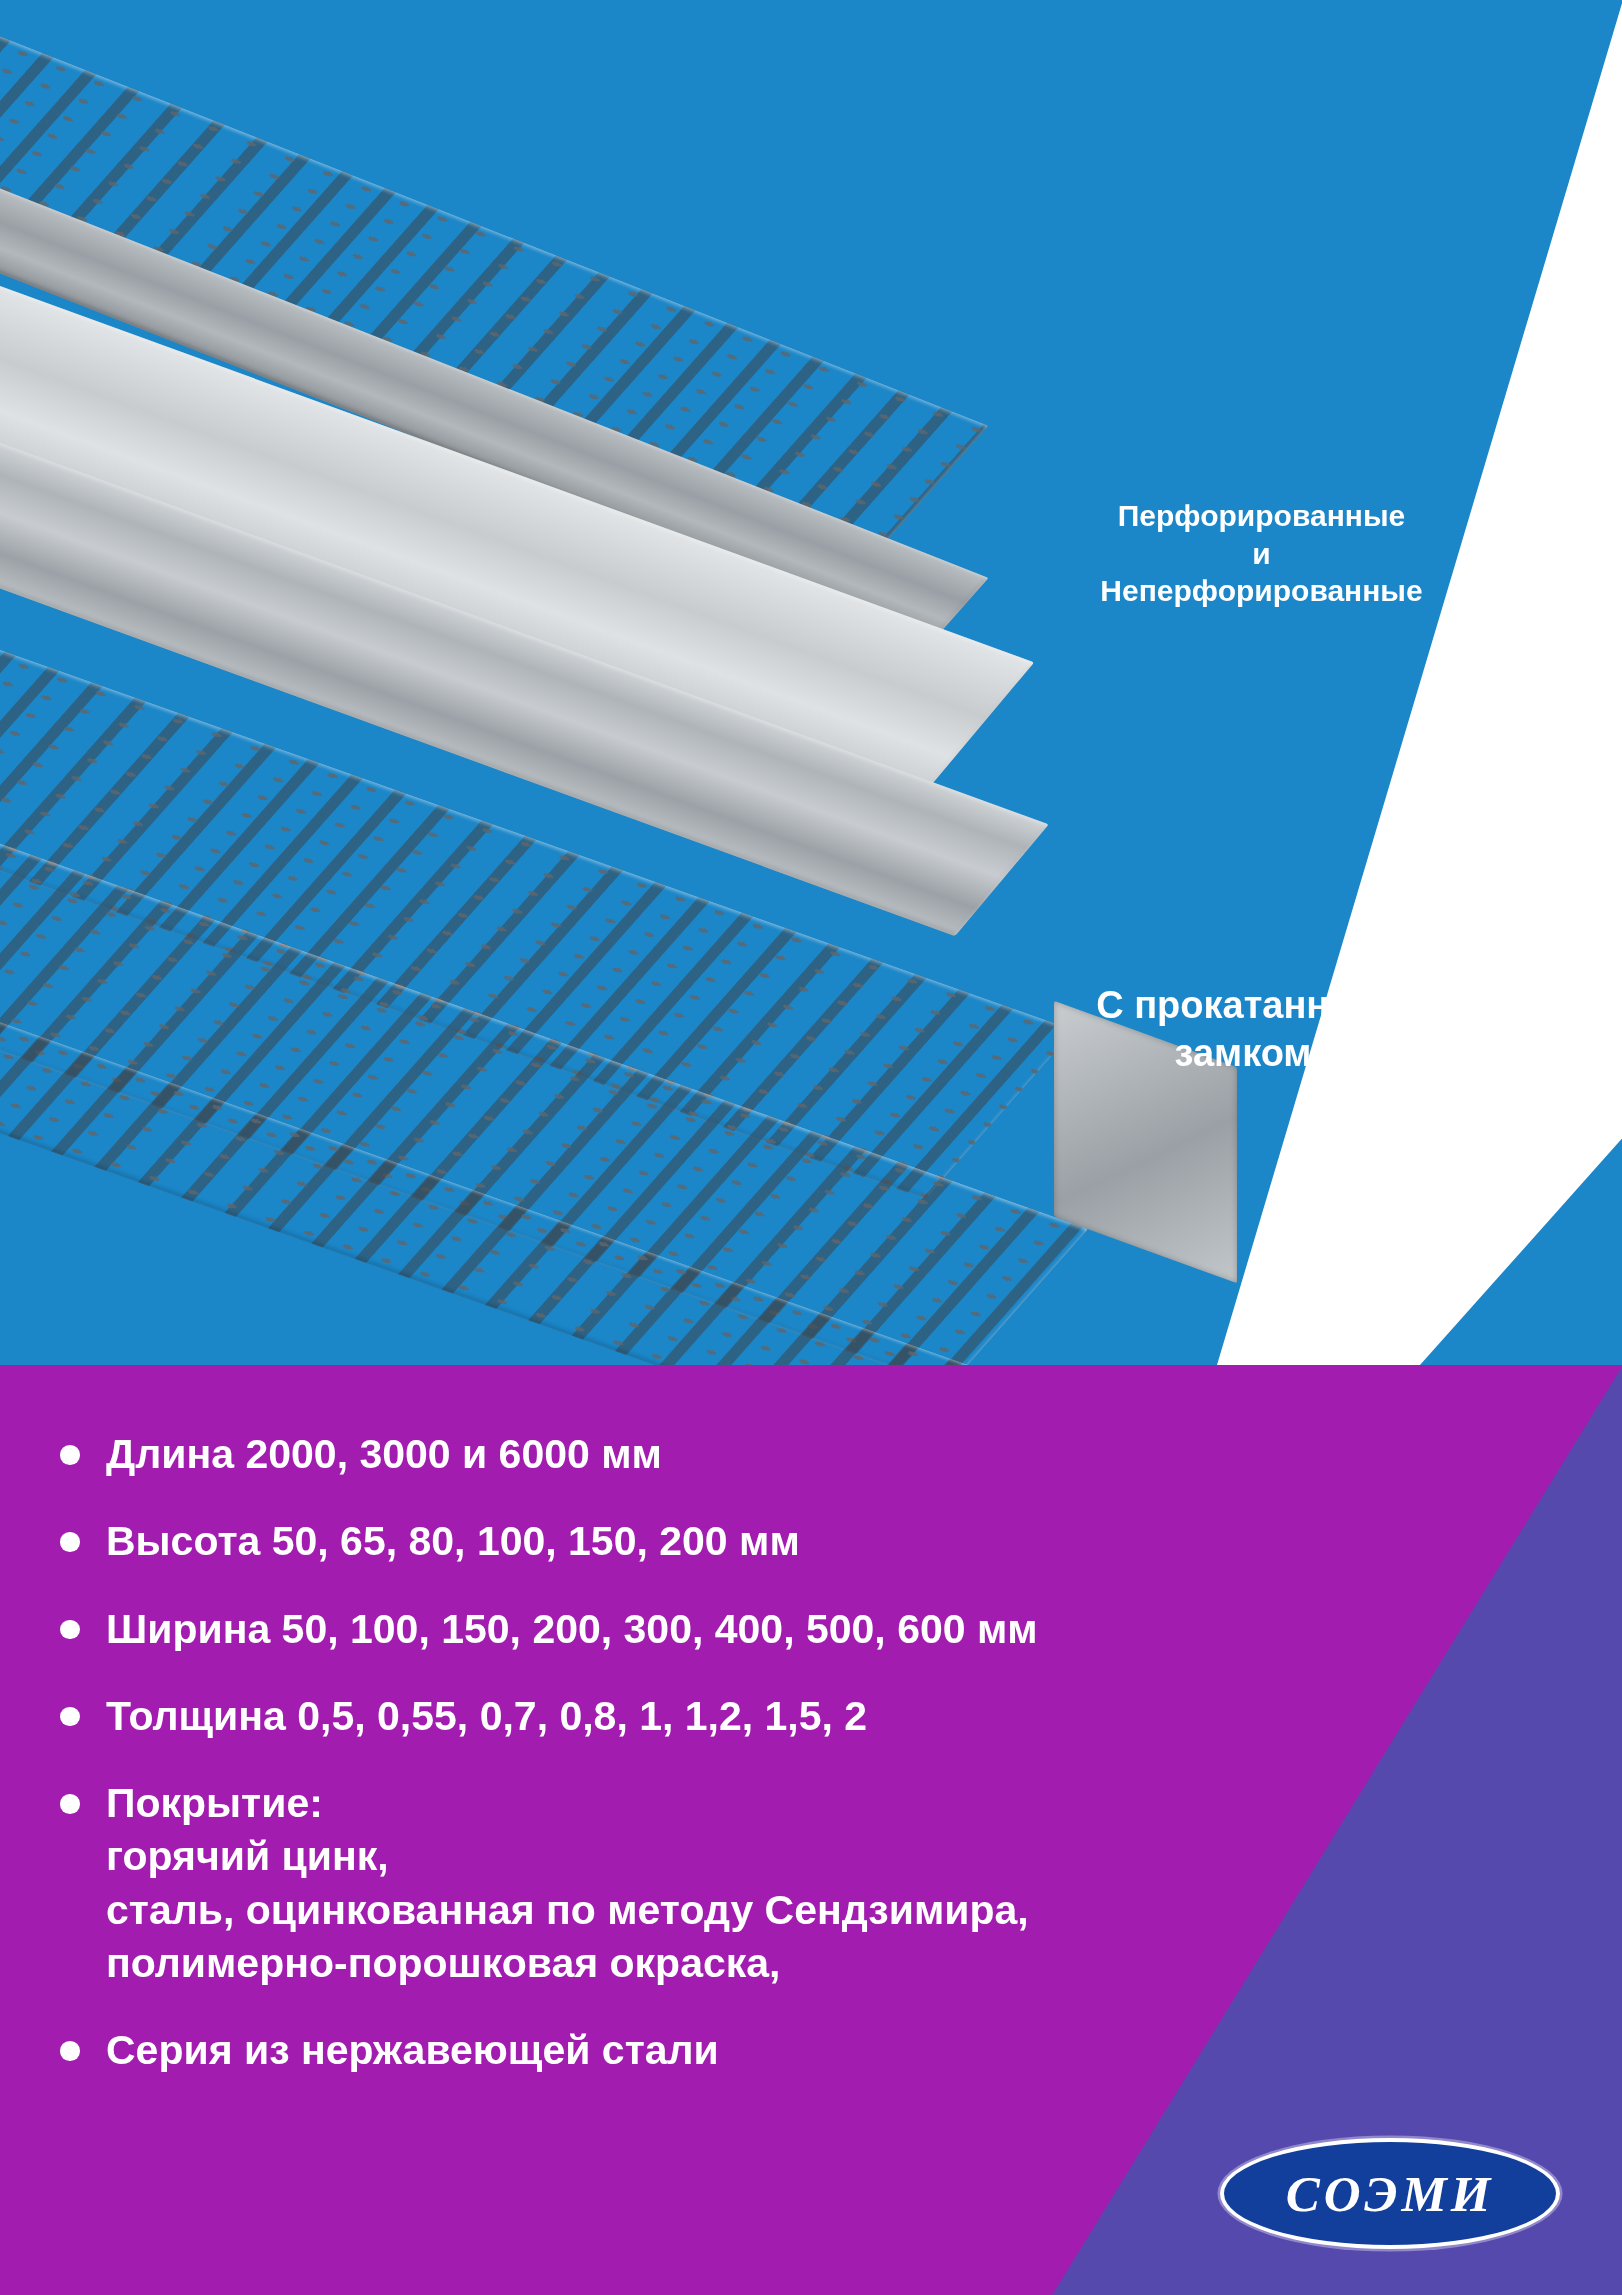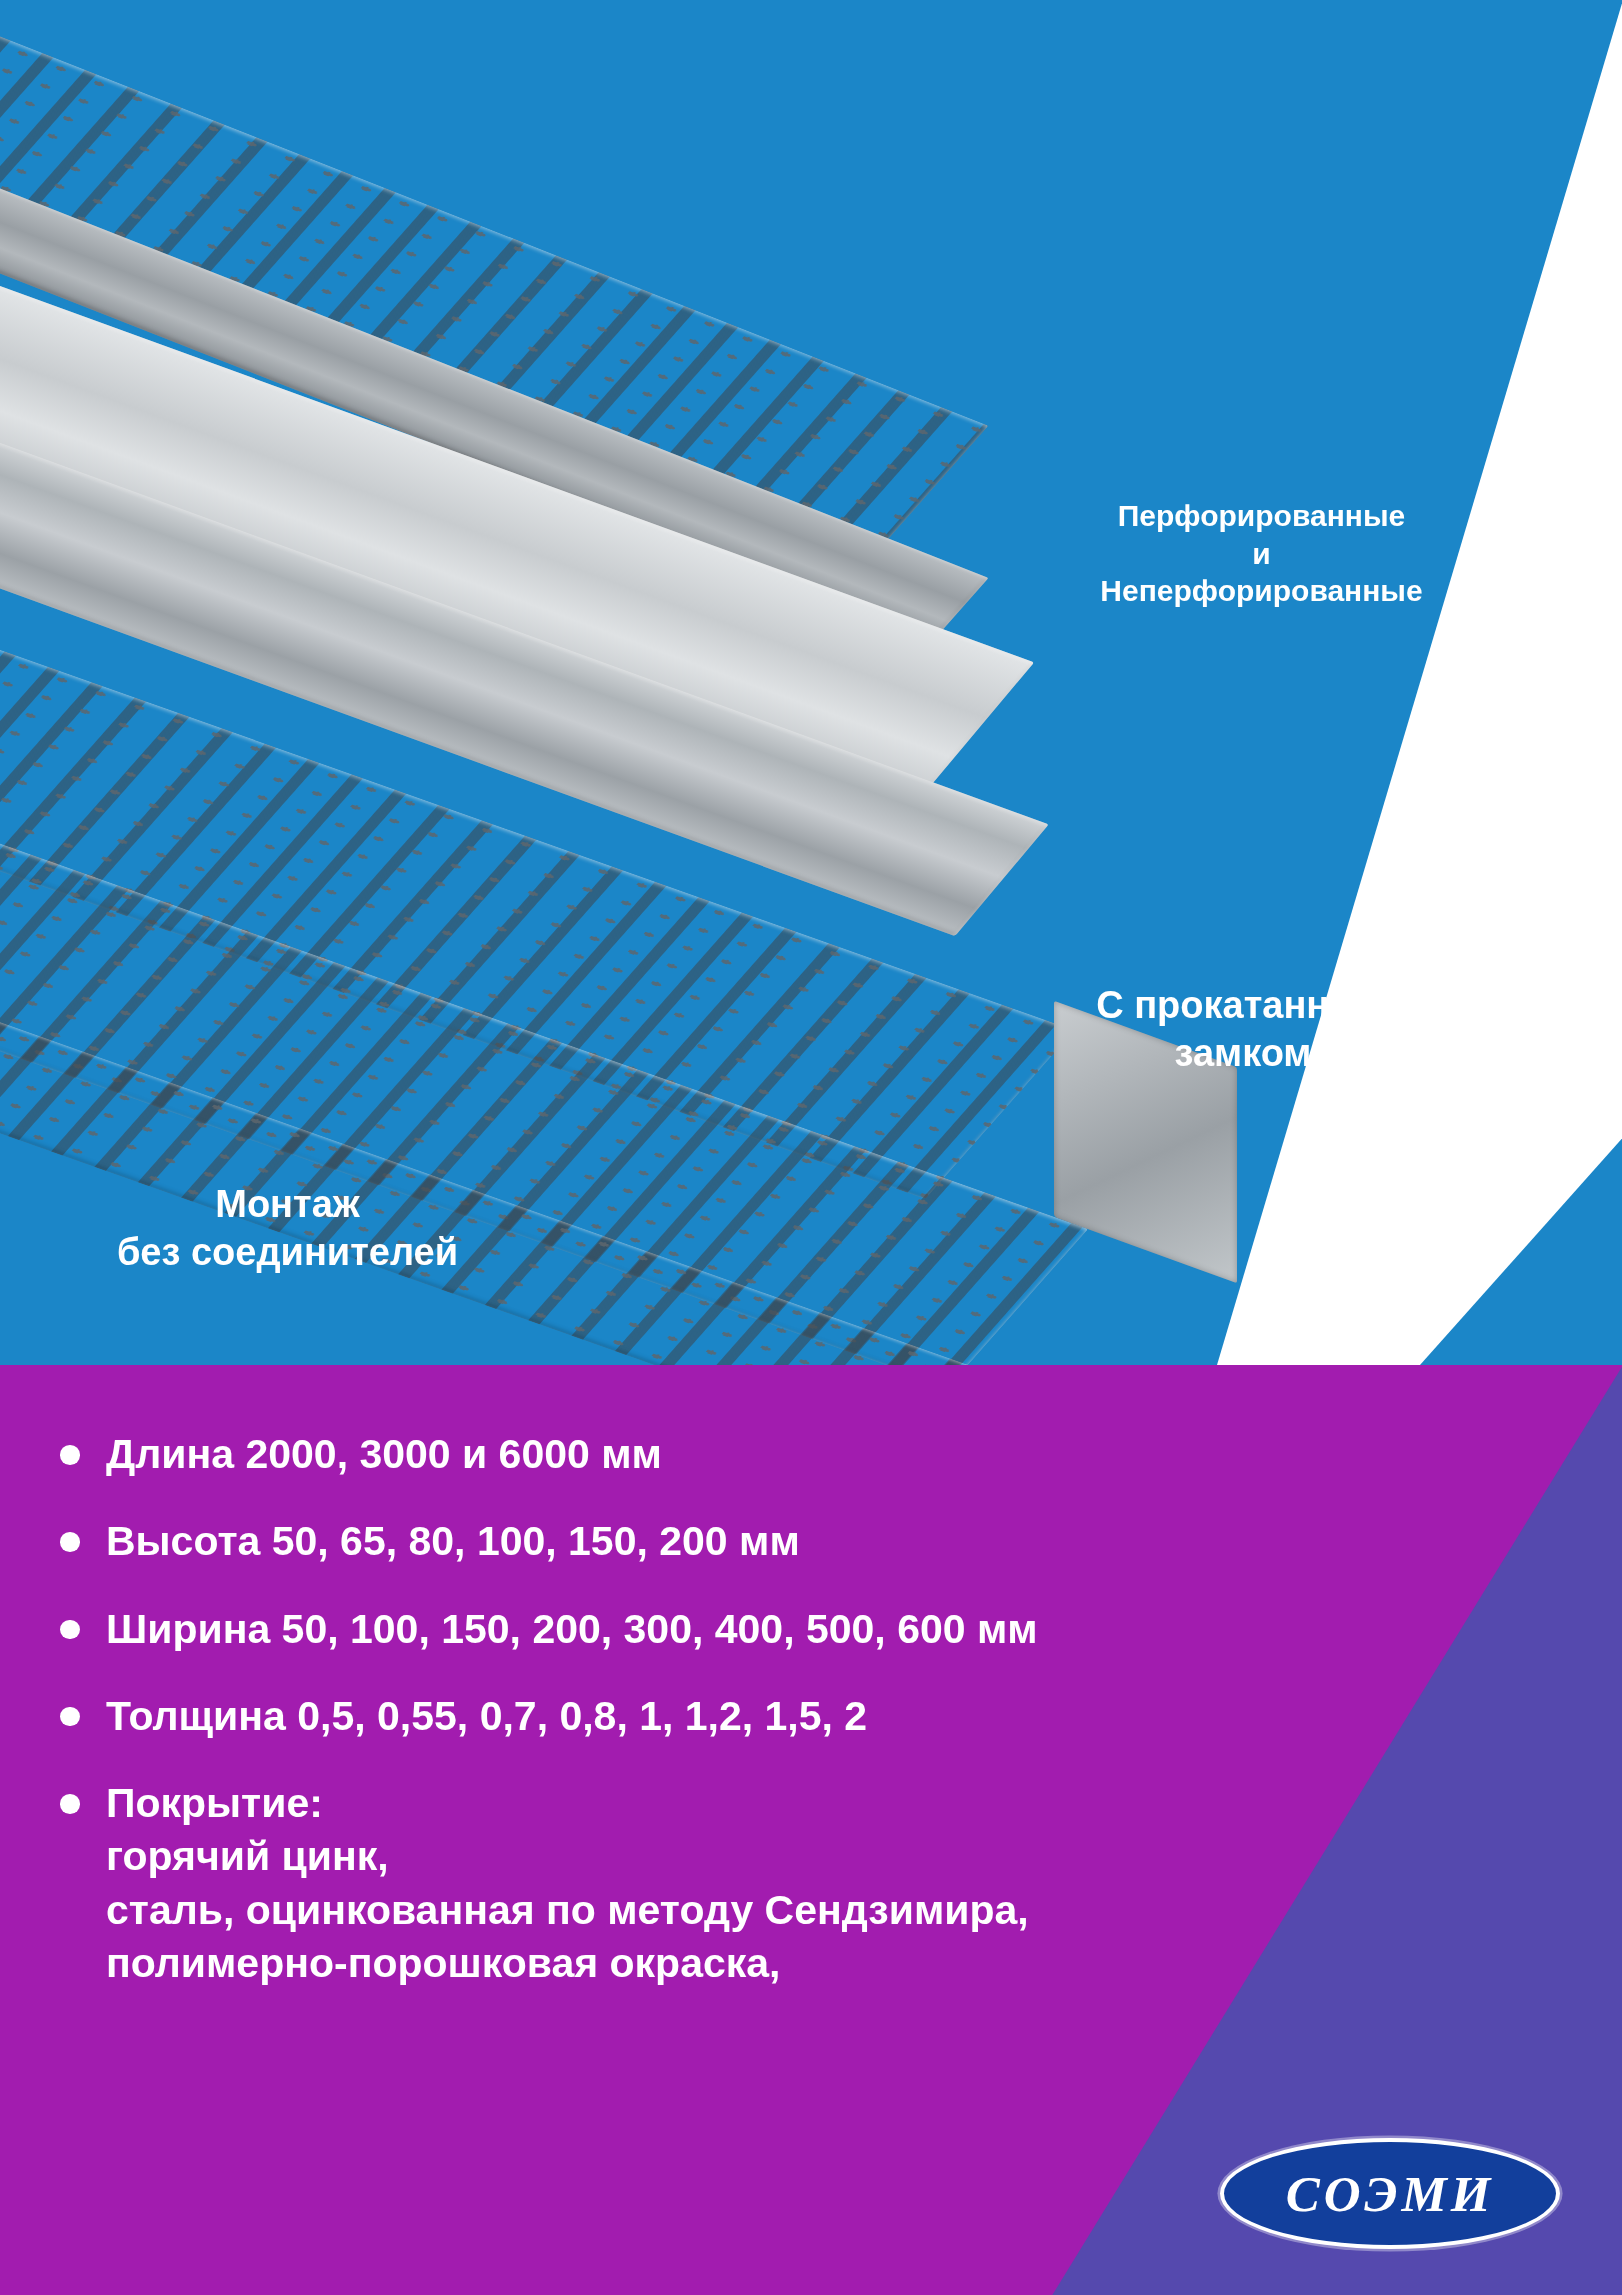--- a/index.html
+++ b/index.html
@@ -319,24 +319,20 @@
       <div>Перфорированные</div>
       <div>и</div>
       <div>Неперфорированные</div>
     </div>
 
     <div class="hero-label label-lock">
       <div>С прокатанным</div>
       <div>замком</div>
     </div>
 
-    <div class="hero-label label-mount">
-      <div>Монтаж</div>
-      <div>без соединителей</div>
-    </div>
   </div>
 
   <div class="specs">
     <div class="specs-wedge"></div>
 
     <div class="spec-list">
 
       <div class="spec-item">
         <span class="bullet"></span>
         <span>Длина 2000, 3000 и 6000 мм</span>
@@ -358,20 +354,24 @@
       </div>
 
       <div class="spec-item">
         <span class="bullet"></span>
         <span class="spec-sub">Покрытие:</span>
         <span class="spec-sub">горячий цинк,</span>
         <span class="spec-sub">сталь, оцинкованная по методу Сендзимира,</span>
         <span class="spec-sub">полимерно-порошковая окраска,</span>
       </div>
 
+      <div class="spec-item">
+        <span class="bullet"></span>
+        <span>Серия из нержавеющей стали</span>
+      </div>
 
     </div>
 
     <div class="logo">
       <div class="logo-ellipse"></div>
       <div class="logo-text">СОЭМИ</div>
     </div>
   </div>
 
 </div>

